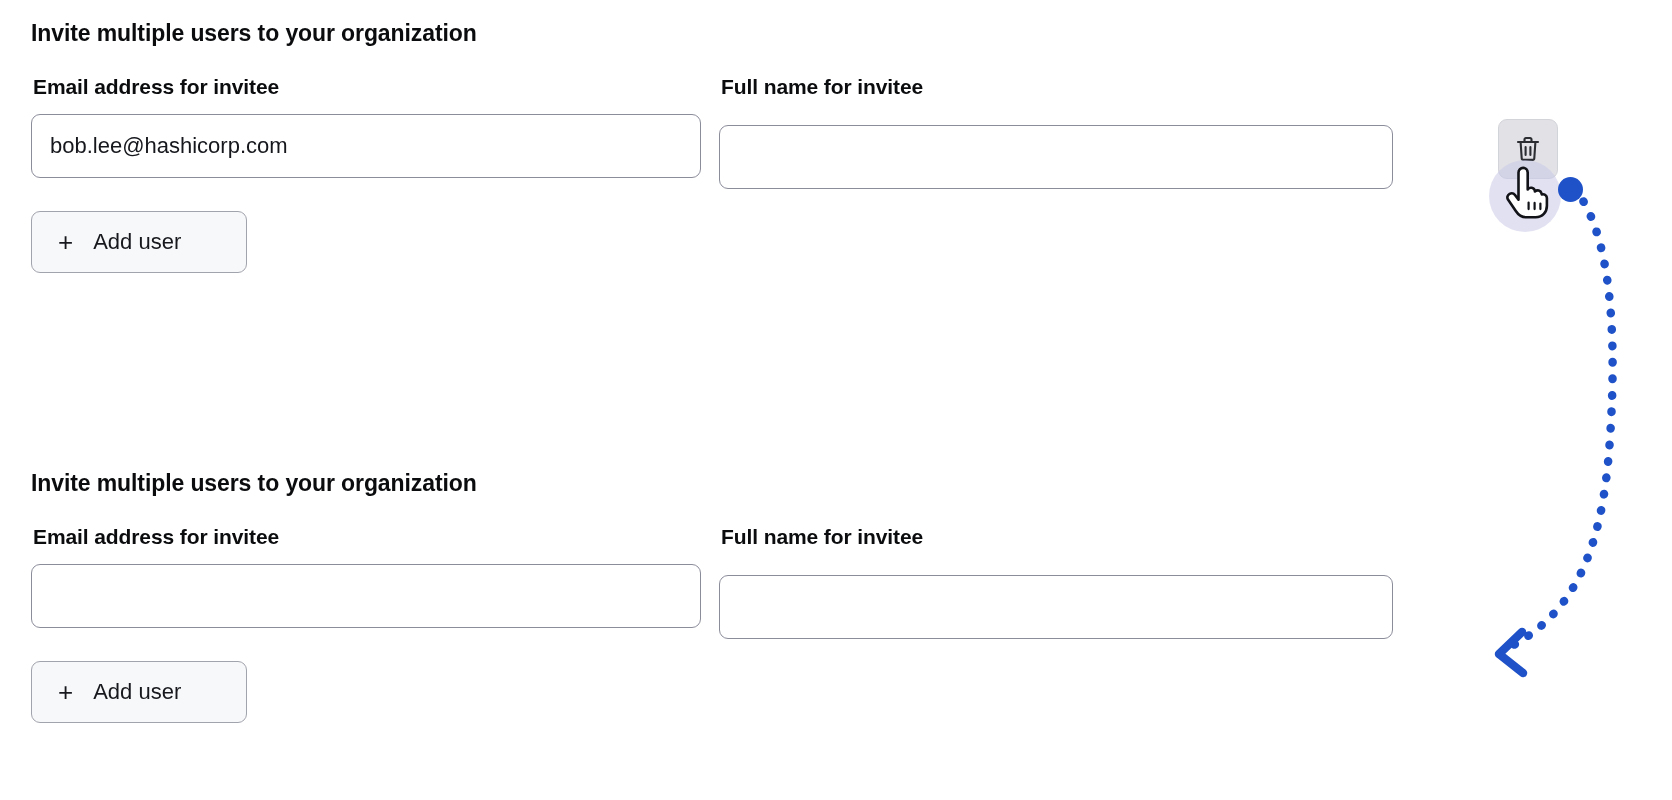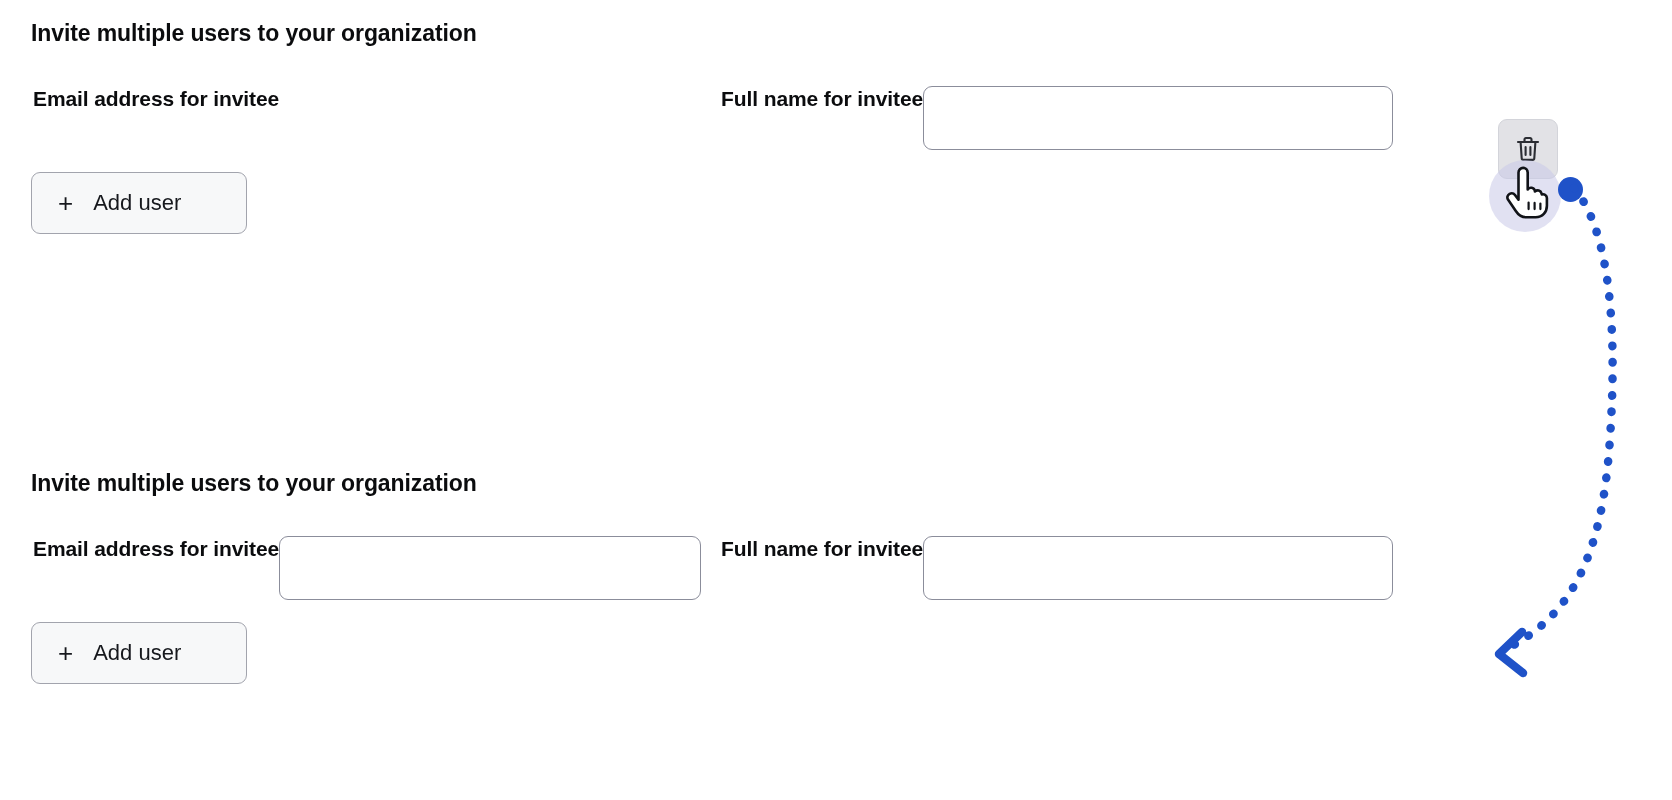--- a/index.html
+++ b/index.html
@@ -42,25 +42,24 @@
 
   .fields-row {
     position: relative;
     margin-top: 26px;
     display: flex;
     align-items: flex-start;
   }
 
   .field {
     display: flex;
-    flex-direction: row;
-    margin-top: 12px;
+    flex-direction: column;
   }
   .field-email  { width: 670px; }
-  .field-name   { width: 674px; margin-left: 18px; }
+  .field-name   { width: 674px; margin-left: 18px; gap: 11px; }
 
   .field-label {
     font-size: 21px;
     font-weight: 700;
     letter-spacing: -0.1px;
     line-height: 26px;
     color: #0b0c0e;
     margin: 0 0 14px 2px;
     white-space: nowrap;
   }
@@ -170,20 +169,21 @@
 
 <div class="page">
 
   <section class="invite-block" id="invite-block-1">
     <h2 class="block-heading">Invite multiple users to your organization</h2>
 
     <div class="fields-row">
 
       <div class="field field-email">
         <label class="field-label">Email address for invitee</label>
+        <input class="text-input" type="text" value="bob.lee@hashicorp.com" style="">
       </div>
 
       <div class="field field-name">
         <label class="field-label">Full name for invitee</label>
         <input class="text-input" type="text" value="" style="">
       </div>
 
       <button class="delete-btn">
         <span>
           <svg width="26" height="28" viewBox="0 0 26 28" fill="none" stroke="#2b2d33" stroke-width="2.1" stroke-linecap="round" stroke-linejoin="round">

